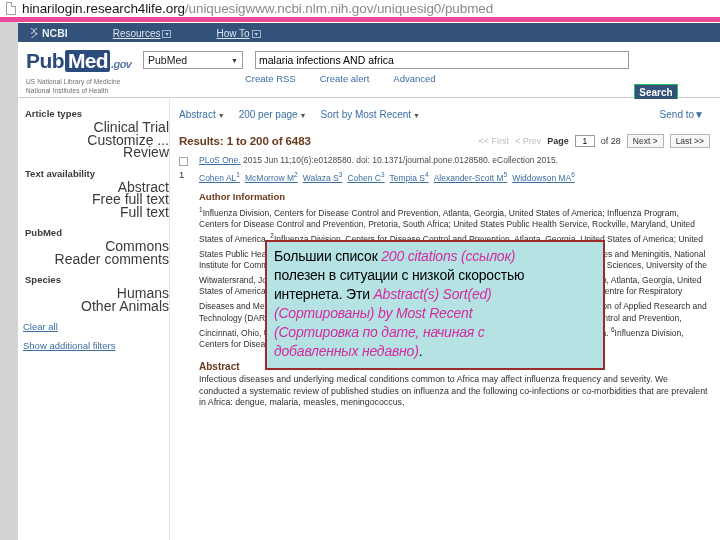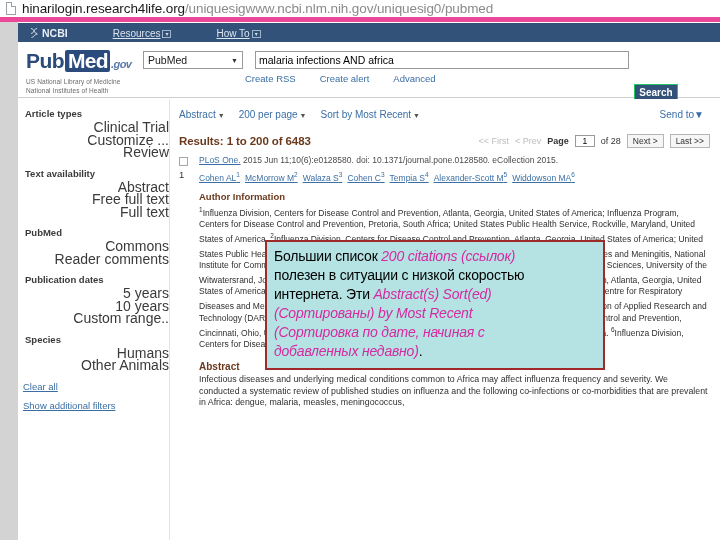--- a/index.html
+++ b/index.html
@@ -347,26 +347,20 @@
       <div class="fil-item">Free full text</div>
       <div class="fil-item">Full text</div>
     </div>
 
     <div class="fil-group">
       <div class="fil-head">PubMed</div>
       <div class="fil-item">Commons</div>
       <div class="fil-item">Reader comments</div>
     </div>
 
-    <div class="fil-group">
-      <div class="fil-head">Publication dates</div>
-      <div class="fil-item">5 years</div>
-      <div class="fil-item">10 years</div>
-      <div class="fil-item">Custom range..</div>
-    </div>
 
     <div class="fil-group">
       <div class="fil-head">Species</div>
       <div class="fil-item">Humans</div>
       <div class="fil-item">Other Animals</div>
     </div>
 
     <span class="side-link">Clear all</span>
     <span class="side-link">Show additional filters</span>
   </div>

